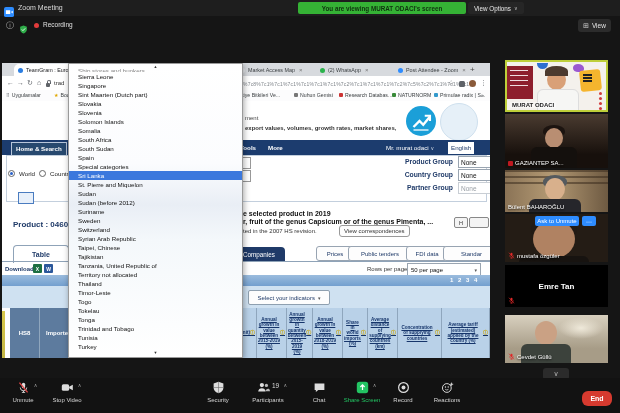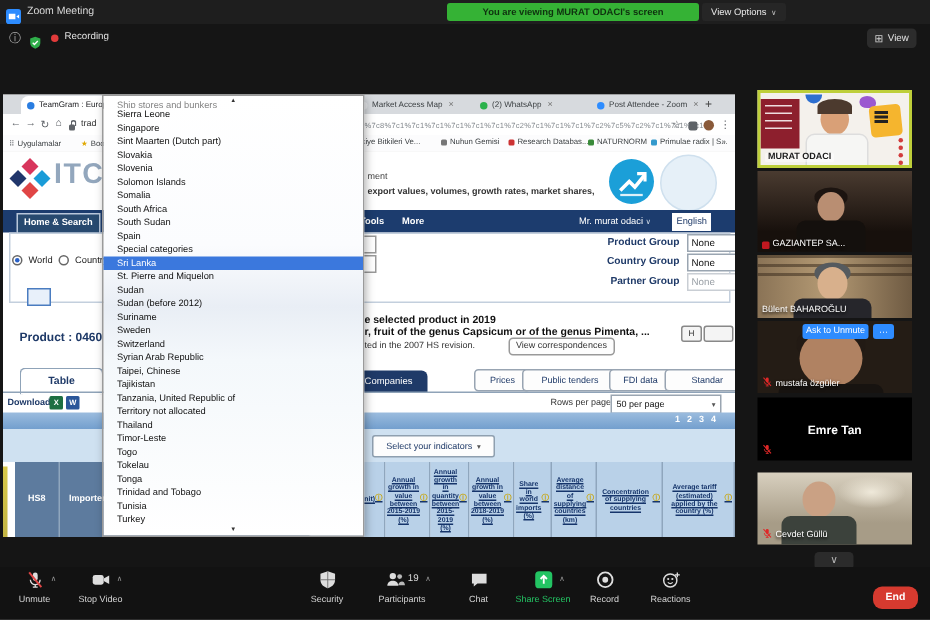--- a/index.html
+++ b/index.html
@@ -268,27 +268,20 @@
         <div class="bkm" style="left: 432px;">
           <span class="dot" style="background: rgb(51, 153, 204);"></span>
           <span>Primulae radix | S...</span>
         </div>
         <div class="bkm" style="left: 479px;">
           <span>»</span>
         </div>
       </div>
 
     <div class="page">
-      <div class="itc">
-        <span class="sq" style="left:10px;top:2px;background:#d8365c"></span>
-        <span class="sq" style="left:2px;top:10px;background:#21366b"></span>
-        <span class="sq" style="left:18px;top:10px;background:#1a9cd8"></span>
-        <span class="sq" style="left:10px;top:18px;background:#e04545"></span>
-        <span class="itc-text">ITC</span>
-      </div>
       <span class="tagline1">ment</span>
       <span class="tagline2">export values, volumes, growth rates, market shares,</span>
       <span class="tm-circle">
         <svg viewBox="0 0 20 20" width="30" height="30">
             <path d="M5 14l4-4 2.5 2.5L16 7" stroke="#fff" stroke-width="1.6" fill="none"></path>
             <path d="M12.5 6.5H16V10" stroke="#fff" stroke-width="1.4" fill="none"></path>
             <path d="M5 16h10" stroke="#fff" stroke-width="1" opacity=".85"></path>
           </svg>
       </span>
       <span class="tm-globe"></span>

